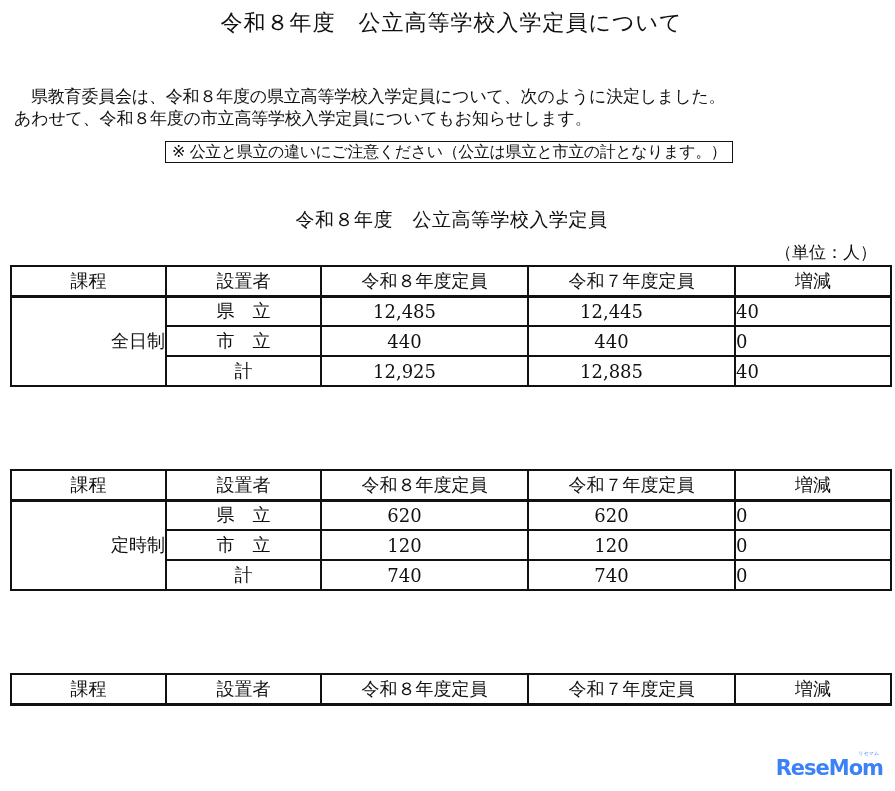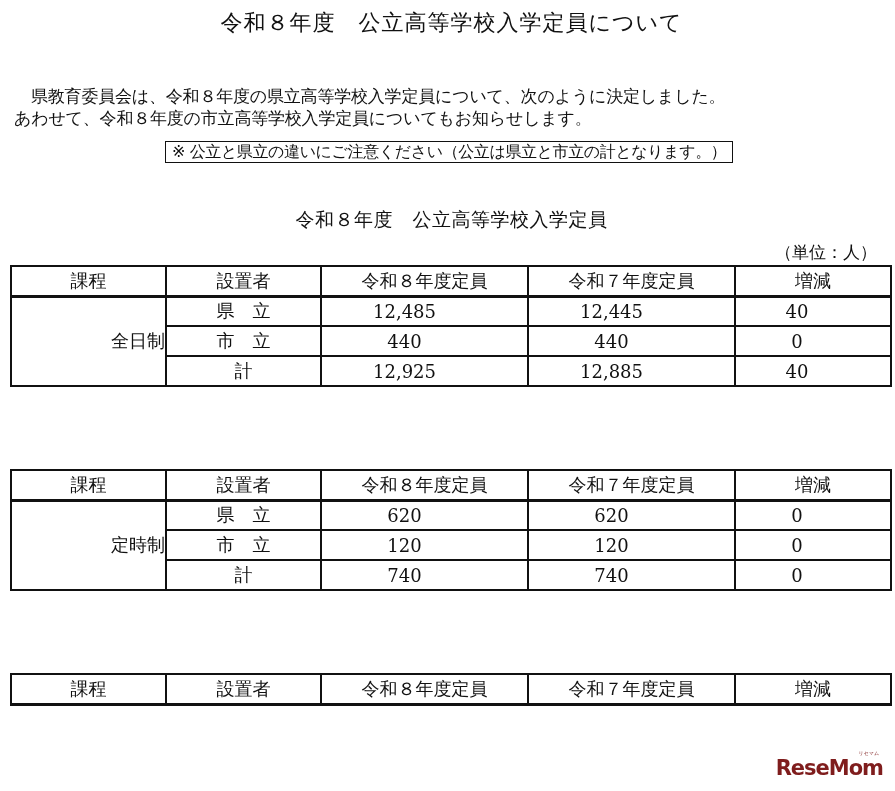--- a/index.html
+++ b/index.html
@@ -39,29 +39,29 @@
     border-radius: 23px;
   }
   table.cap td, table.cap th {
     border: 2px solid #111; height: 30px; padding: 0; font-weight: normal;
     box-sizing: border-box;
   }
   table.cap th { text-align: center; border-bottom-width: 3px; }
   table.cap td.thin-bottom { border-bottom-width: 1px; }
   table.cap td.center { text-align: right; }
   table.cap td.num { text-align: center; padding-right: 40px; }
-  table.cap td.diff { text-align: center; padding-right: 32px; }
+  table.cap td.diff { text-align: left; padding-right: 32px; }
   table.cap td.founder { text-align: center; letter-spacing: 0; margin-top: 26px; }
   #t1 { top: 265px; }
   #t2 { top: 469px; }
   #t3 { top: 673px; }
   .logo {
     position: absolute; right: 12px; top: 756px;
     font-family: "DejaVu Sans", "Liberation Sans", sans-serif;
-    font-weight: bold; font-size: 21px; color: #7f1d1d; letter-spacing: -1px;
+    font-weight: bold; font-size: 21px; color: #3b82f6; letter-spacing: -1px;
   }
   .logo .kana {
     position: absolute; right: 4px; top: -6px; font-size: 5px; letter-spacing: 0;
     font-weight: normal;
   }
 </style>
 </head>
 <body>
 
 <div class="title">令和８年度　公立高等学校入学定員について</div>

